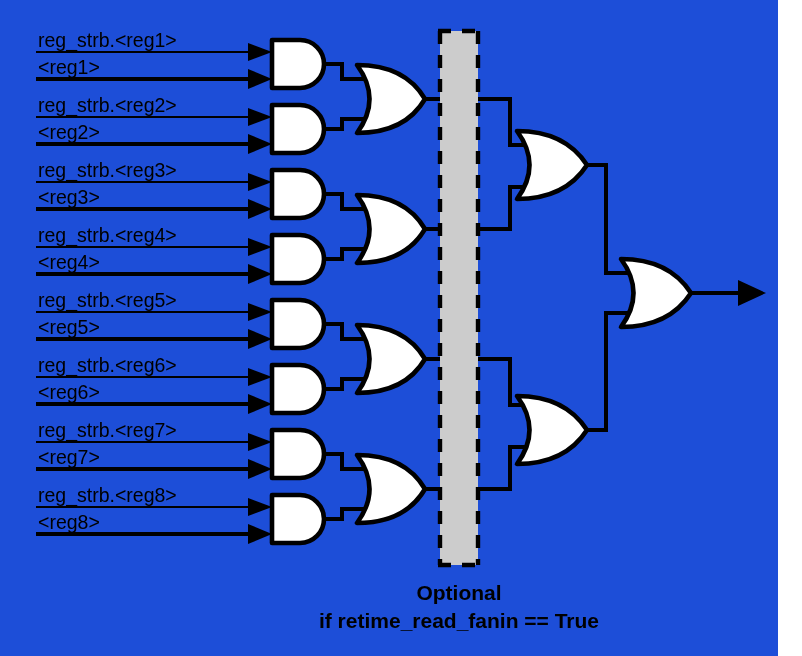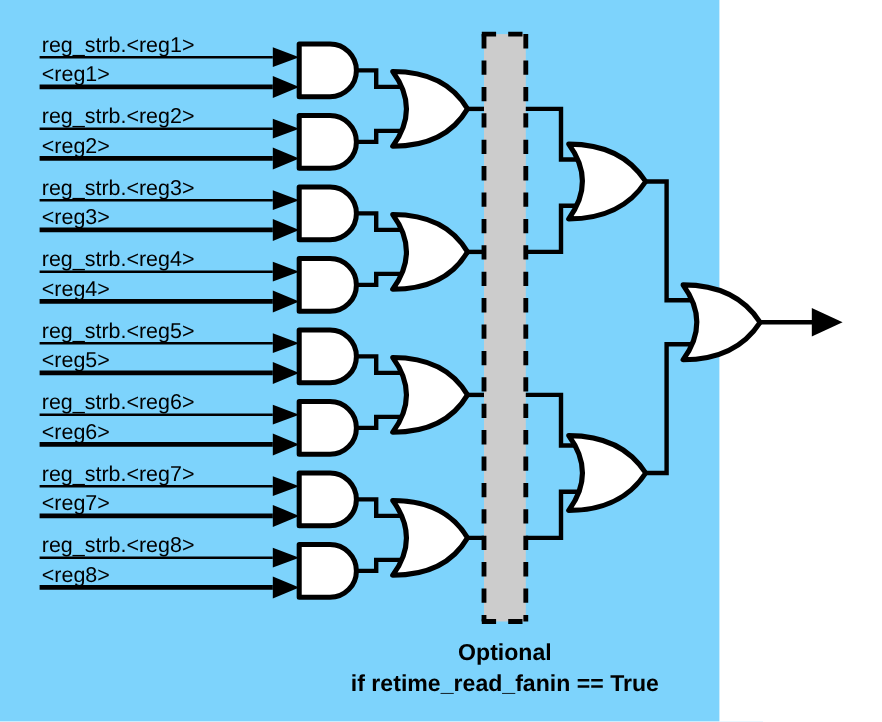--- a/index.html
+++ b/index.html
@@ -8,23 +8,23 @@
     background: #ffffff;
   }
   body {
     width: 802px;
     height: 656px;
     font-family: "Liberation Sans", sans-serif;
     overflow: hidden;
   }
   #diagram-root {
     position: relative;
-    width: 654px;
+    width: 778px;
     height: 656px;
-    background: #7dd3fc;
+    background: #1d4ed8;
   }
   svg.canvas {
     position: absolute;
     top: 0;
     left: 0;
     width: 802px;
     height: 656px;
     display: block;
   }
   .wire-thin {

